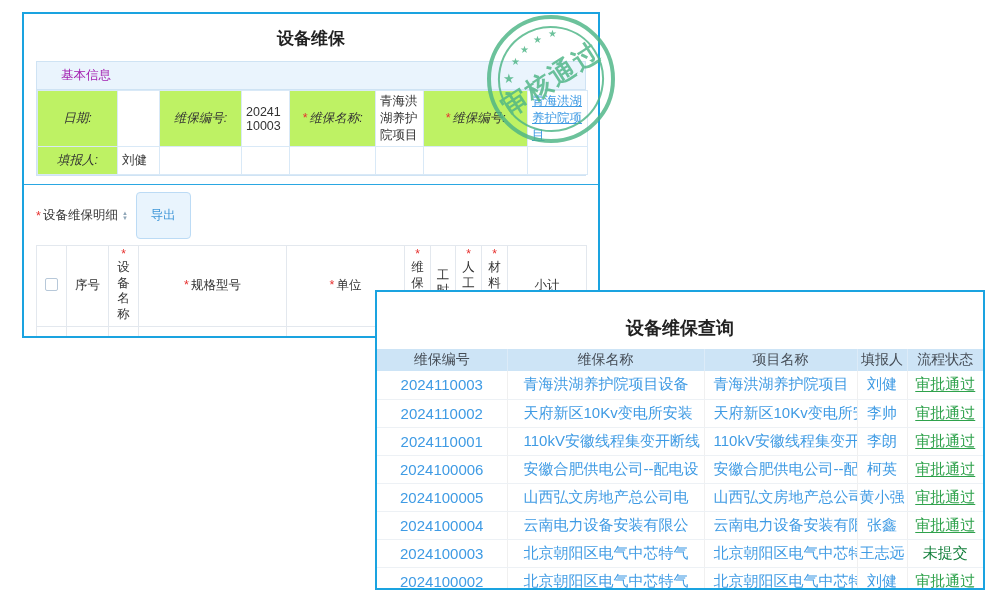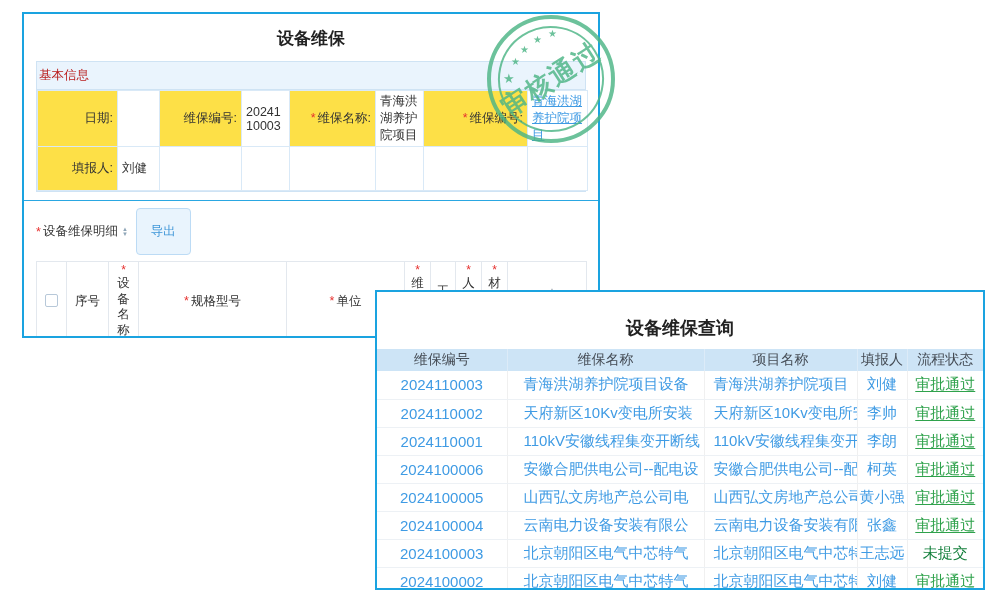--- a/index.html
+++ b/index.html
@@ -6,27 +6,27 @@
   html,body { width:1000px; height:600px; background:#fff; font-family:"Liberation Sans", sans-serif; }
   .stage { position:relative; width:1000px; height:600px; background:#fff; overflow:hidden; }
 
   
   .back-panel {
     position:absolute; left:22px; top:12px; width:578px; height:326px;
     background:#fff; border:2px solid #1aa3e0; overflow:hidden; z-index:1;
   }
   .bp-title { text-align:center; font-size:17px; font-weight:bold; color:#222; margin:13px 0 11px; }
   .binfo { margin:0 12px; border:1px solid #cfe3f4; }
-  .binfo-head { background:#eaf4fd; border-bottom:1px solid #cfe3f4; padding:5px 2px; font-size:12.5px; color:#b91c1c; }
+  .binfo-head { background:#eaf4fd; border-bottom:1px solid #cfe3f4; padding:5px 24px; font-size:12.5px; color:#a21caf; }
   table.binfo-tbl { width:100%; border-collapse:collapse; table-layout:fixed; font-size:12.5px; color:#333; }
   table.binfo-tbl td { border:1px solid #d9e9f7; padding:2px 4px; vertical-align:middle; word-break:break-all; }
-  td.lbl { background:#fde047; text-align:right; white-space:nowrap; }
+  td.lbl { background:#bef264; text-align:center; white-space:nowrap;font-style:italic; }
   td.val { background:#fff; text-align:left; }
   tr.r1 td { height:52px; }
-  tr.r2 td { height:44px; }
+  tr.r2 td { height:28px; }
   .star-inline { color:#e6302e; margin-right:2px; }
   a.cell-link { color:#3f9be4; text-decoration:underline; cursor:pointer; }
 
   .blue-divider { border-top:1px solid #2aa7e2; margin-top:8px; }
 
   .detail-bar { display:flex; align-items:center; margin:7px 12px 6px; font-size:12.5px; color:#333; }
   .sorter { display:inline-flex; flex-direction:column; margin:0 8px 0 4px; cursor:pointer; }
   .sorter span { font-size:6px; line-height:5px; color:#8fa6b8; }
   .export-btn { background:#e9f4fd; border:1px solid #bcdbf5; color:#3f96d8; border-radius:4px;
     padding:14px 14px; font-size:12.5px; cursor:pointer; }

